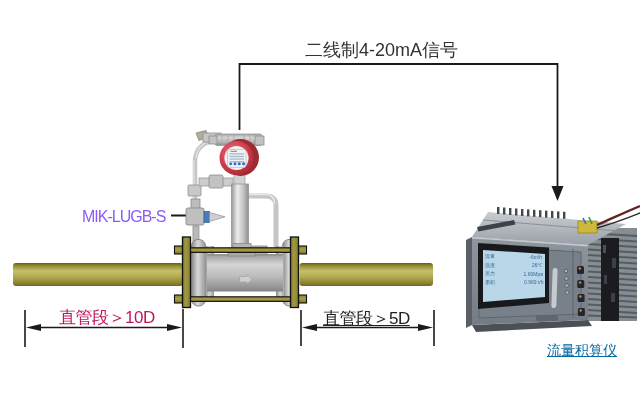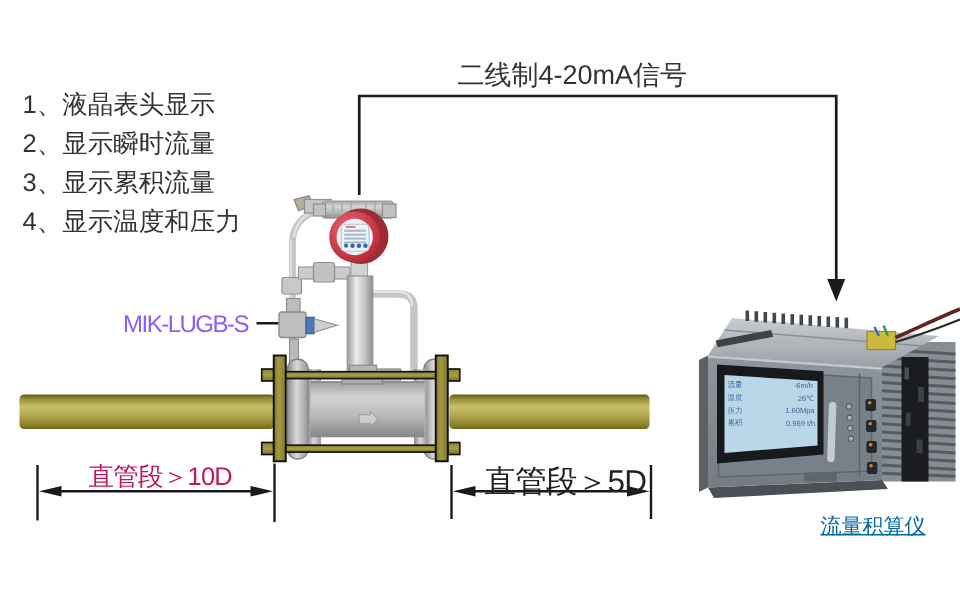--- a/index.html
+++ b/index.html
@@ -257,24 +257,18 @@
   <polygon points="477,227 514,220 515.5,224.5 478.5,231.5" fill="#3c4248"></polygon>
 
   <rect x="578" y="221" width="19" height="12" fill="#cdb93e" stroke="#9a8a1e" stroke-width="0.8"></rect>
   <line x1="583" y1="218" x2="586" y2="224" stroke="#3a68c8" stroke-width="1.6"></line>
   <line x1="589" y1="217" x2="592" y2="224" stroke="#3a9a48" stroke-width="1.6"></line>
   <path d="M597 225 C615 217 628 211 640 206" fill="none" stroke="#5f2620" stroke-width="2.4"></path>
   <path d="M597 228 C618 222 630 217 640 213" fill="none" stroke="#2a2a2a" stroke-width="1.4"></path>
 </g>
 </svg>
 
-<div class="abs txt" style="left:15px;top:57px;font-size:17px;line-height:26px;">
-  <div>1、液晶表头显示</div>
-  <div>2、显示瞬时流量</div>
-  <div>3、显示累积流量</div>
-  <div>4、显示温度和压力</div>
-</div>
 <div class="abs txt" style="left:305px;top:38px;font-size:18px;">二线制4-20mA信号</div>
 <div class="abs" style="left:82px;top:208px;font-size:16px;letter-spacing:-1px;color:#8b5cf6;white-space:nowrap;">MIK-LUGB-S</div>
 <div class="abs txt" style="left:59px;top:306px;font-size:17px;letter-spacing:-0.5px;color:#be185d;">直管段＞10D</div>
-<div class="abs txt" style="left:323px;top:307px;font-size:21px;letter-spacing:-0.5px;color:#222;">直管段＞5D</div>
+<div class="abs txt" style="left:323px;top:307px;font-size:17px;letter-spacing:-0.5px;color:#222;text-decoration:underline;">直管段＞5D</div>
 <div class="abs" style="left:547px;top:342px;font-size:14px;color:#0369a1;white-space:nowrap;text-decoration:underline;">流量积算仪</div>
 </div>
 
 </body></html>

